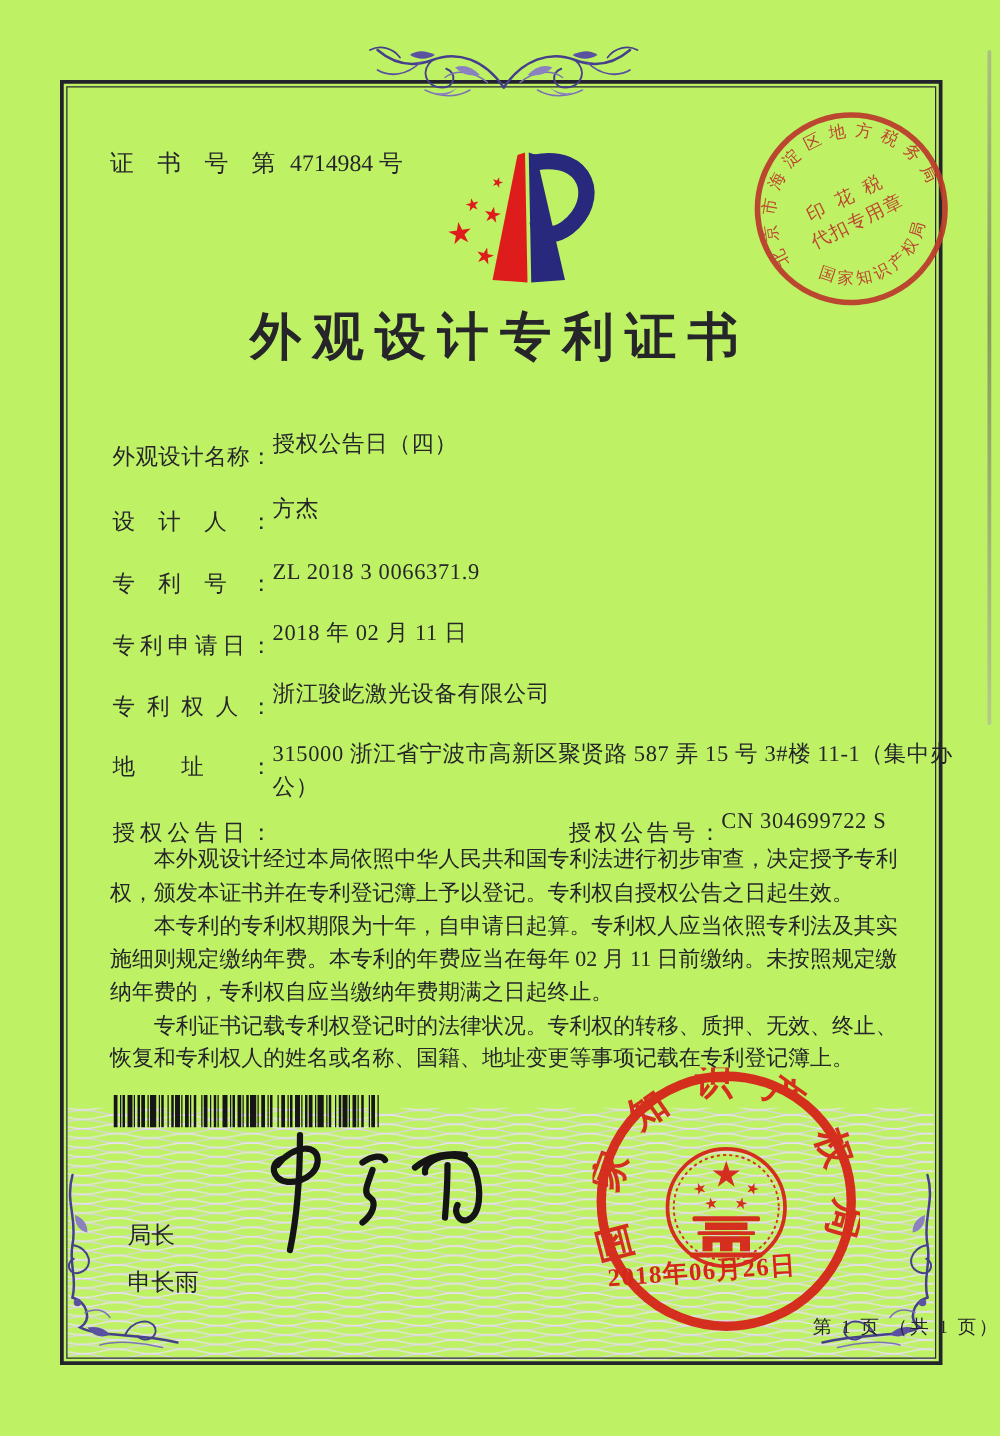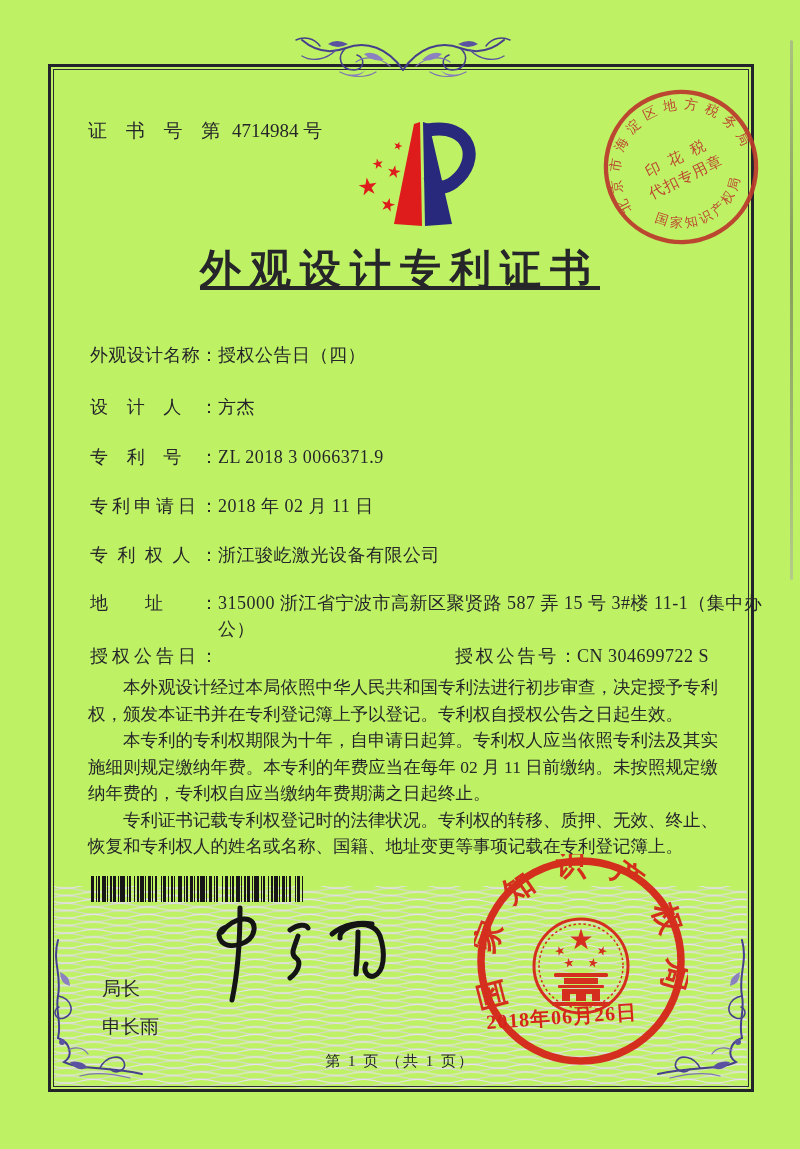--- a/index.html
+++ b/index.html
@@ -13,39 +13,39 @@
   .waves{position:absolute;left:53px;top:886px;width:694px;height:202px;z-index:0;}
   
   .orn-top{position:absolute;left:290px;top:26px;width:226px;height:72px;z-index:2;}
   .orn-bl{position:absolute;left:50px;top:938px;width:98px;height:150px;z-index:2;}
   .orn-br{position:absolute;right:50px;top:938px;width:98px;height:150px;z-index:2;transform:scaleX(-1);}
   .cert-no{position:absolute;left:88px;top:118px;font-size:19px;z-index:3;}
   .cert-no .sp{letter-spacing:7px;}
   .logo{position:absolute;left:322px;top:108px;width:156px;height:130px;z-index:3;}
   .tax-stamp{position:absolute;left:598px;top:84px;width:166px;height:166px;z-index:4;opacity:.92;}
   .title{position:absolute;left:0;top:242px;width:100%;margin:0;text-align:center;
-         font-size:41px;font-weight:700;letter-spacing:9px;z-index:3;text-decoration:underline;}
+         font-size:41px;font-weight:700;letter-spacing:9px;z-index:3;}
   .fields{position:absolute;left:90px;top:0;width:622px;font-size:18px;z-index:3;}
   .frow{position:absolute;left:0;display:flex;align-items:flex-start;line-height:26px;}
-  .flabel{display:inline-block;width:128px;flex:none;text-align:justify;text-align-last:justify;}
+  .flabel{display:inline-block;width:128px;flex:none;text-align:justify;text-align-last:justify;margin-top:10px;}
   .fvalue{letter-spacing:.5px;}
   .r1{top:342px}.r2{top:394px}.r3{top:444px}.r4{top:493px}.r5{top:542px}.r6{top:590px}.r7{top:643px;width:622px}
   .r6 .fvalue{width:556px;}
   .pair2{position:absolute;left:365px;top:0;display:flex;}
   .pair2 .flabel{width:122px;}
   .paras{position:absolute;left:88px;top:674px;width:630px;font-size:17.5px;line-height:26.5px;
          text-align:justify;z-index:3;}
   .paras p{margin:0;text-indent:2em;}
   .barcode{position:absolute;left:90px;top:876px;width:214px;height:26px;z-index:3;}
   .signer{position:absolute;left:102px;top:926px;font-size:19px;line-height:38px;z-index:3;margin-top:44px;}
   .signature{position:absolute;left:190px;top:896px;width:244px;height:120px;z-index:3;}
   .seal{position:absolute;left:474px;top:854px;width:214px;height:214px;z-index:4;opacity:.95;}
   .seal-date{position:absolute;left:486px;top:1002px;width:200px;font-size:20px;font-weight:700;
              color:#d6251a;letter-spacing:1px;transform:rotate(-4deg);z-index:5;white-space:nowrap;}
-  .footer{position:absolute;left:0;top:1052px;width:100%;text-align:center;font-size:15px;
+  .footer{position:absolute;left:0;top:1052px;width:100%;text-align:right;font-size:15px;
           letter-spacing:2px;z-index:3;}
   .scan-edge{position:absolute;left:790px;top:40px;width:3px;height:540px;z-index:6;
              background:linear-gradient(#999,#555 40%,#aaa);opacity:.55;border-radius:2px;}
   text{font-family:"Liberation Serif","DejaVu Serif",serif;}
 </style>
 </head>
 <body>
 
 <div class="page">
 

